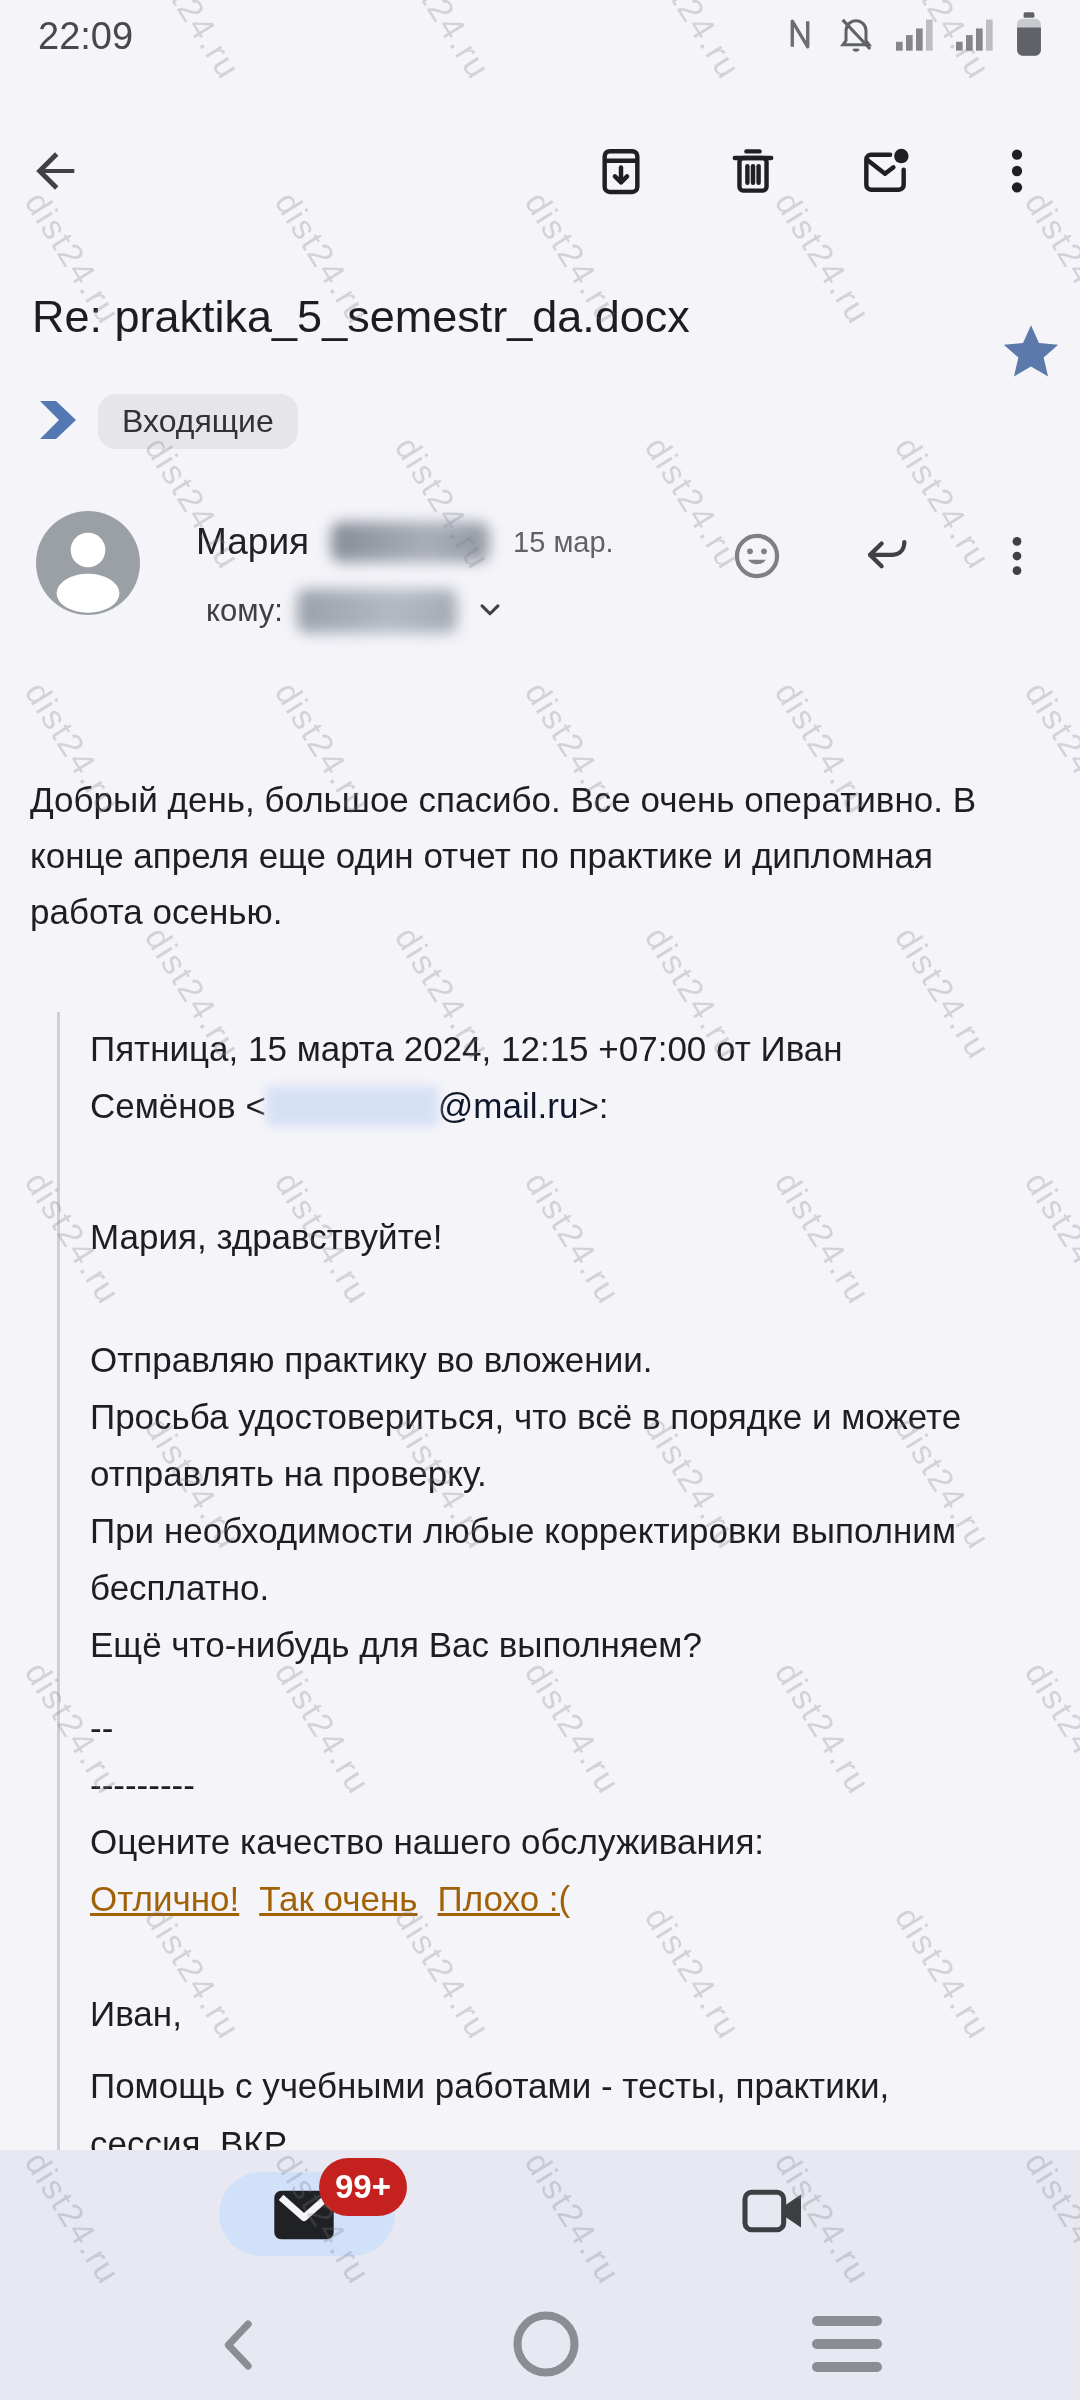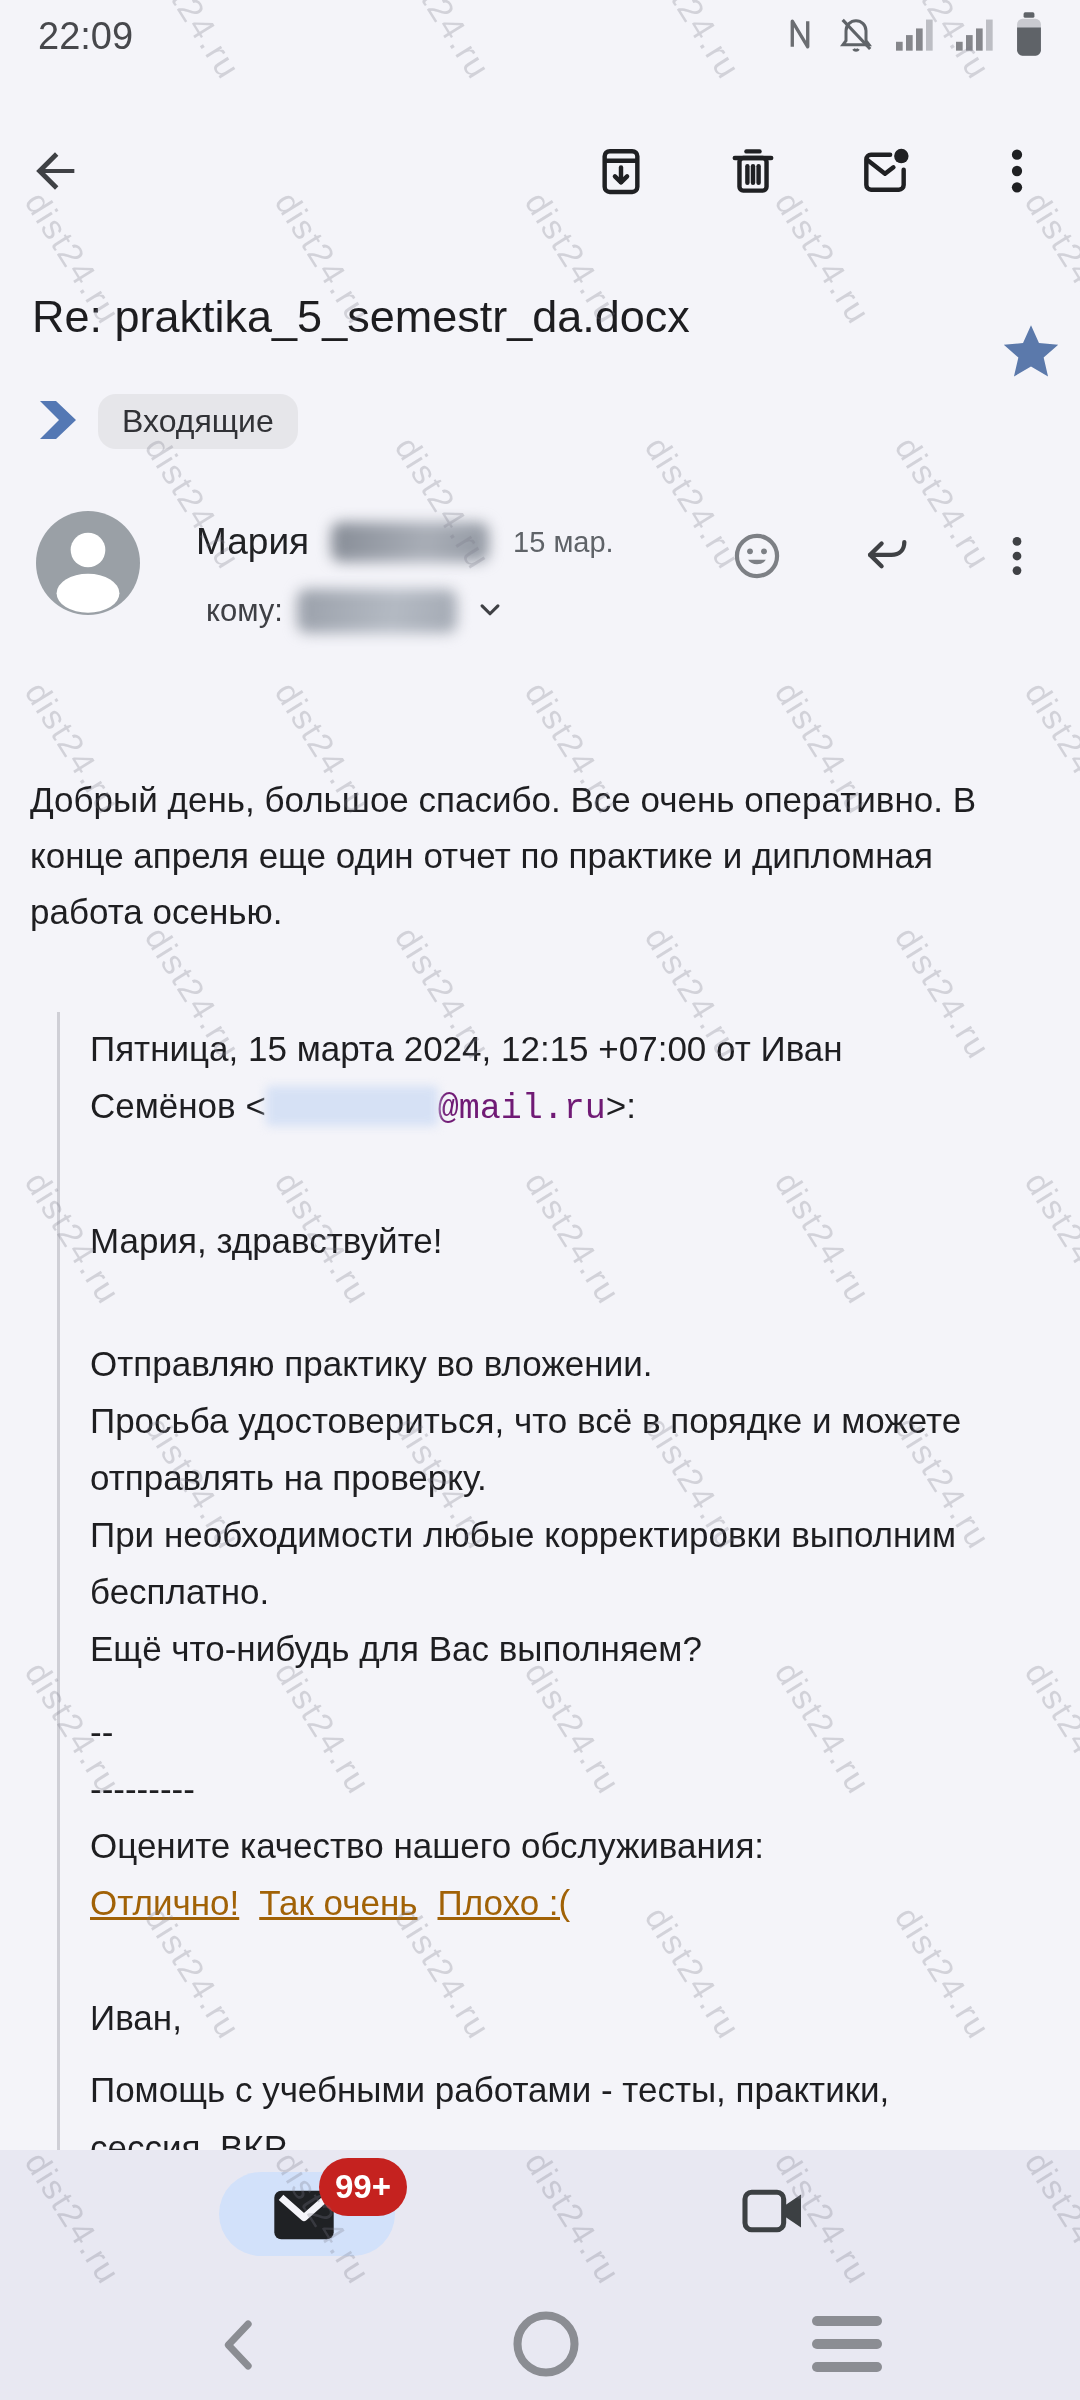--- a/index.html
+++ b/index.html
@@ -46,21 +46,21 @@
   .redact-to{width:160px;height:44px;background:linear-gradient(100deg,#9aa0aa,#b4bac3 60%,#a4aab4);}
 
   
   .body-text{position:absolute;top:772px;left:30px;width:960px;font-size:35px;line-height:56px;color:#1e1e21;z-index:2;}
 
   
   .quote{position:absolute;top:1012px;left:57px;width:900px;height:1138px;border-left:3px solid #cfcfd6;
          padding-left:30px;box-sizing:content-box;font-size:35px;line-height:57px;color:#1e1e21;z-index:2;overflow:hidden;}
   .q-header{margin-top:8px;}
   .redact-email{display:inline-block;width:172px;height:40px;vertical-align:-8px;background:#d6e1f5;border-radius:4px;filter:blur(5px);}
-  .email-link{color:#701a75;text-decoration:none;font-family:Liberation Mono, monospace;}
+  .email-link{color:#0f172a;text-decoration:none;}
   .q-greeting{margin-top:74px;}
   .q-p1{margin-top:66px;}
   .q-sep1{margin-top:26px;}
   .rating-links{margin-top:0;}
   .rating-links a{color:#a16207;text-decoration:underline;margin-right:20px;}
   .signature{margin-top:58px;line-height:58px;}
   .sig-line{margin-top:14px;}
 
   
   .bottom{position:absolute;left:0;right:0;top:2150px;height:250px;background:#e8e8f2;z-index:2;}

